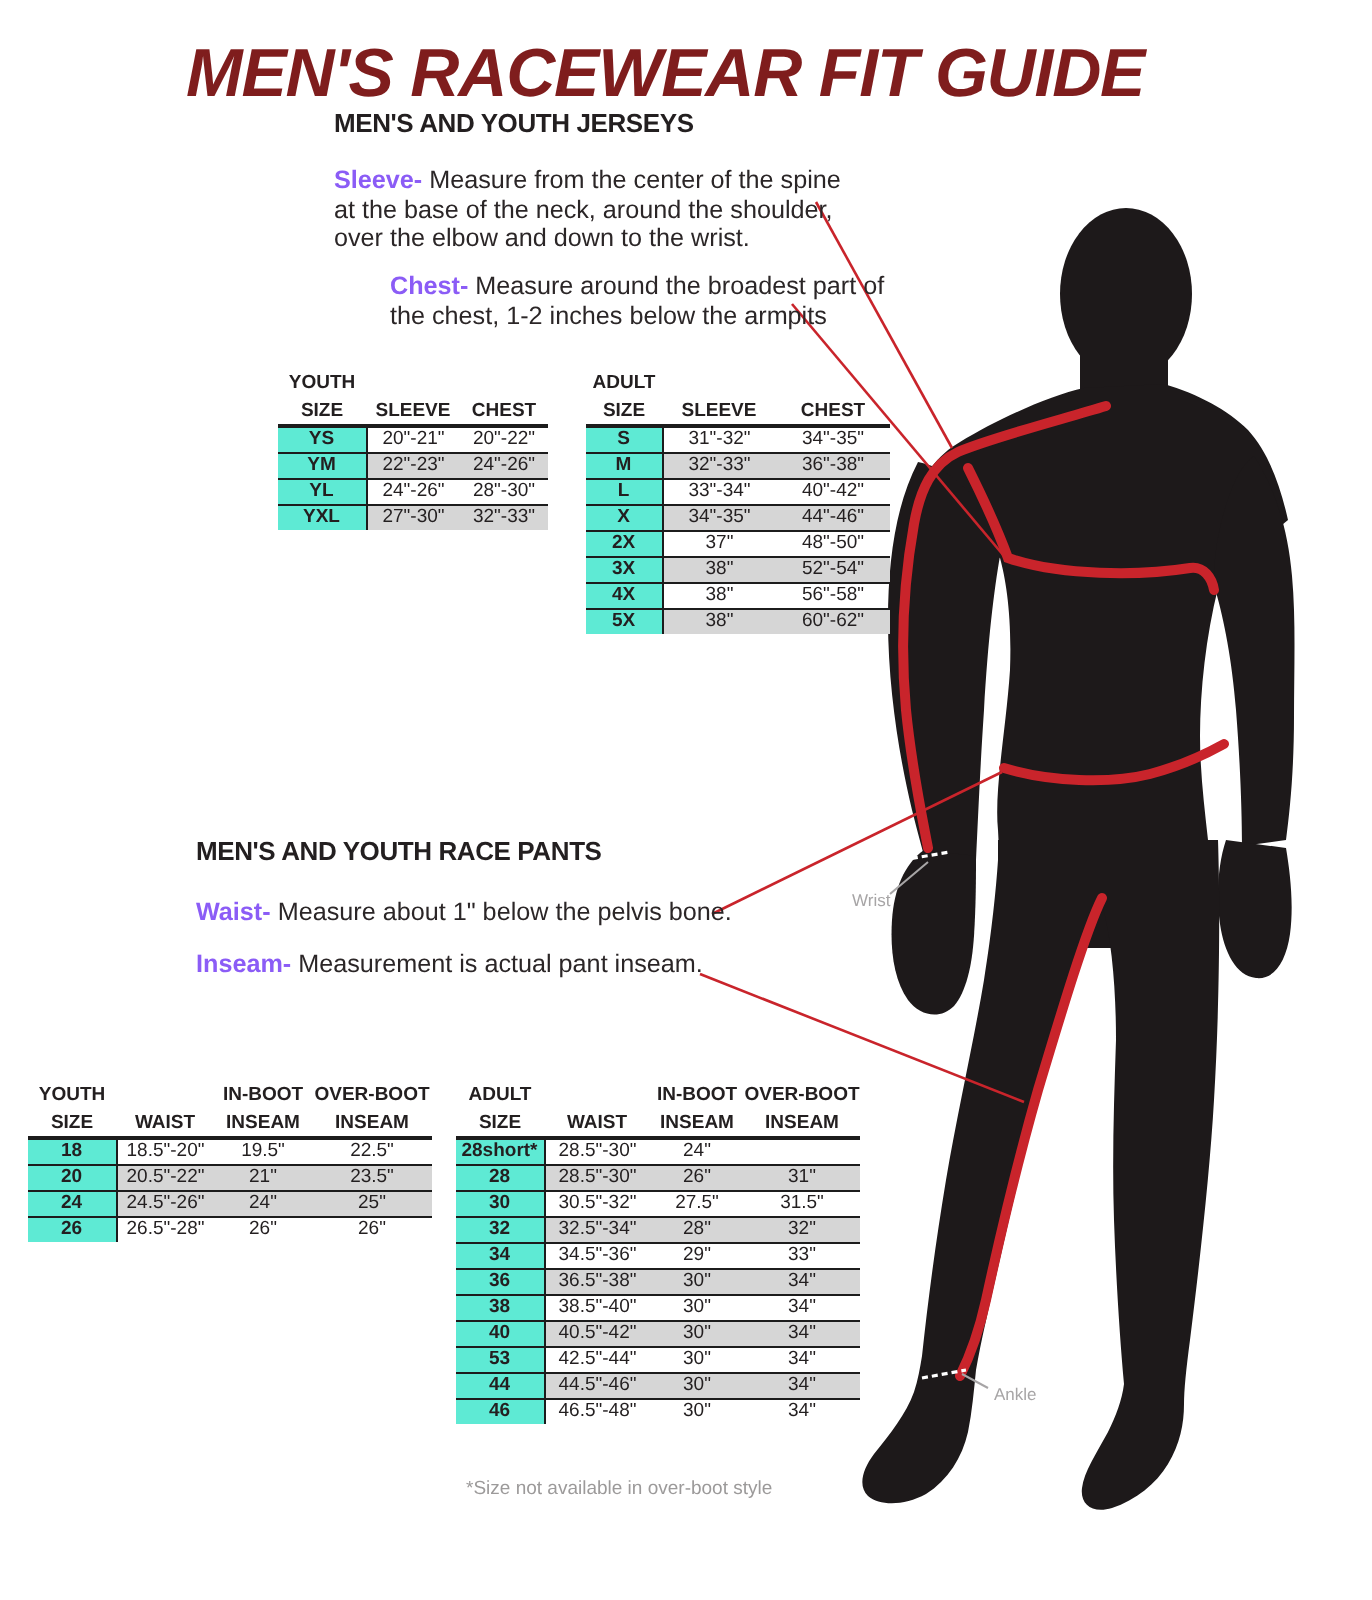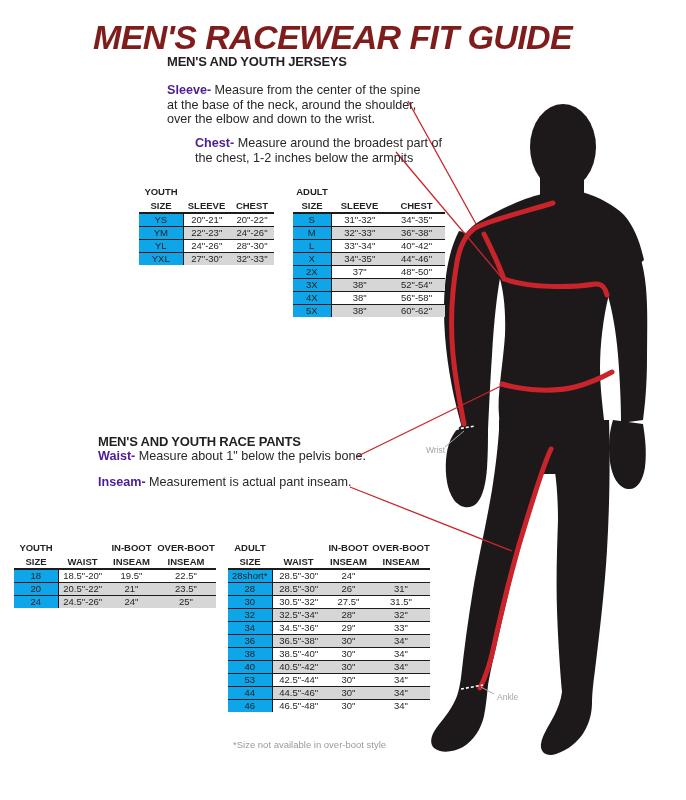--- a/index.html
+++ b/index.html
@@ -8,40 +8,40 @@
     overflow:hidden; font-family:"Liberation Sans", sans-serif; color:#231f20;
   }
   .abs { position:absolute; }
 
   .title {
     left:93px; top:18px; font-size:34px; font-weight:bold; font-style:italic;
     letter-spacing:-0.6px; color:#7f1d1d; white-space:nowrap;
   }
   .sec-head { font-size:13px; font-weight:bold; letter-spacing:-0.2px; color:#231f20; white-space:nowrap; }
   .jerseys-head { left:167px; top:54px; }
-  .pants-head  { left:98px;  top:418px;margin-top:16px; }
+  .pants-head  { left:98px;  top:418px; }
 
   .desc { font-size:12.6px; line-height:14.6px; color:#2b2627; }
   .sleeve-para { left:167px; top:83px;  width:262px; }
   .chest-para  { left:167px; top:136px; width:262px;margin-left:28px; }
   .waist-para  { left:98px;  top:449px; white-space:nowrap; }
   .inseam-para { left:98px;  top:475px; white-space:nowrap; }
-  .term { color:#4c1d95; font-weight:bold;text-align:right; }
+  .term { color:#8b5cf6; font-weight:bold;text-align:right; }
 
   .footnote { left:233px; top:739px; font-size:9.5px; color:#9c9a9a; }
 
   table.fit-table { position:absolute; border-collapse:collapse; table-layout:fixed; }
   .fit-table th, .fit-table td {
     padding:0; margin:0; text-align:center; font-size:9.5px; line-height:1;
     color:#231f20; overflow:hidden; white-space:nowrap;
   }
   .fit-table thead tr.grp  th { height:13px; font-weight:bold; vertical-align:bottom; padding-bottom:3px; border:none; }
   .fit-table thead tr.cols th { height:13px; font-weight:bold; vertical-align:middle; border-bottom:2px solid #1c1c1c; }
   .fit-table tbody td { height:12px; border-top:1.5px solid #1c1c1c; }
-  .fit-table tbody td.size { font-weight:normal; border-right:1.5px solid #1c1c1c; background:#0ea5e9; }
+  .fit-table tbody td.size { font-weight:bold; border-right:1.5px solid #1c1c1c; background:#5eead4; }
   .fit-table tbody tr.shaded td.val { background:#d6d6d6; }
 
   .t-jy { left:139px; top:183px; }
   .t-ja { left:293px; top:183px; }
   .t-py { left:14px;  top:539px; }
   .t-pa { left:228px; top:539px; }
 
   svg.figure-layer { left:0; top:0; }
 </style>
 </head>
@@ -238,20 +238,26 @@
           <td class="val">20.5"-22"</td>
           <td class="val">21"</td>
           <td class="val">23.5"</td>
         </tr>
         <tr class="shaded">
           <td class="size">24</td>
           <td class="val">24.5"-26"</td>
           <td class="val">24"</td>
           <td class="val">25"</td>
         </tr>
+        <tr>
+          <td class="size">26</td>
+          <td class="val">26.5"-28"</td>
+          <td class="val">26"</td>
+          <td class="val">26"</td>
+        </tr>
       </tbody>
     </table>
   <table class="fit-table t-pa">
       <colgroup>
         <col style="width: 44px;">
         <col style="width: 53px;">
         <col style="width: 47px;">
         <col style="width: 58px;">
       </colgroup>
       <thead>

